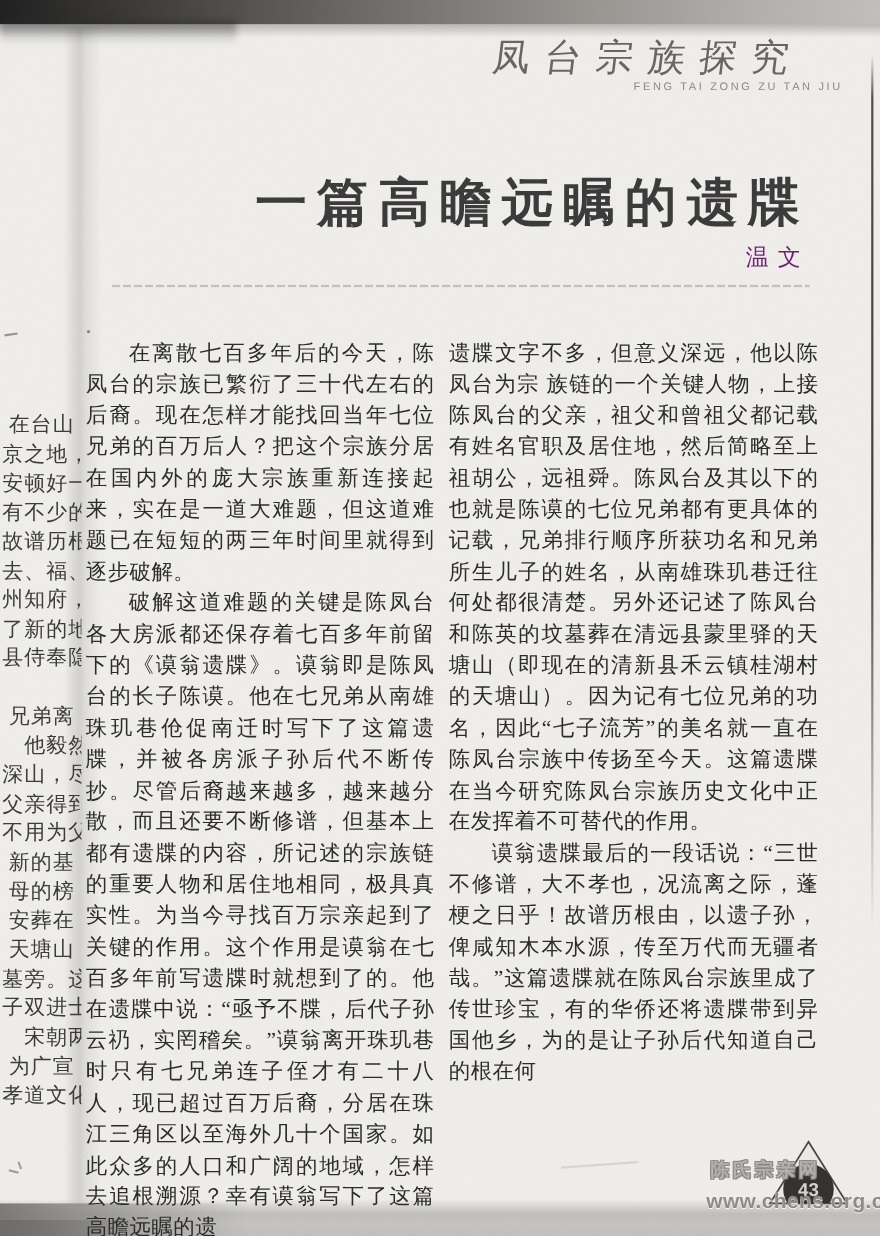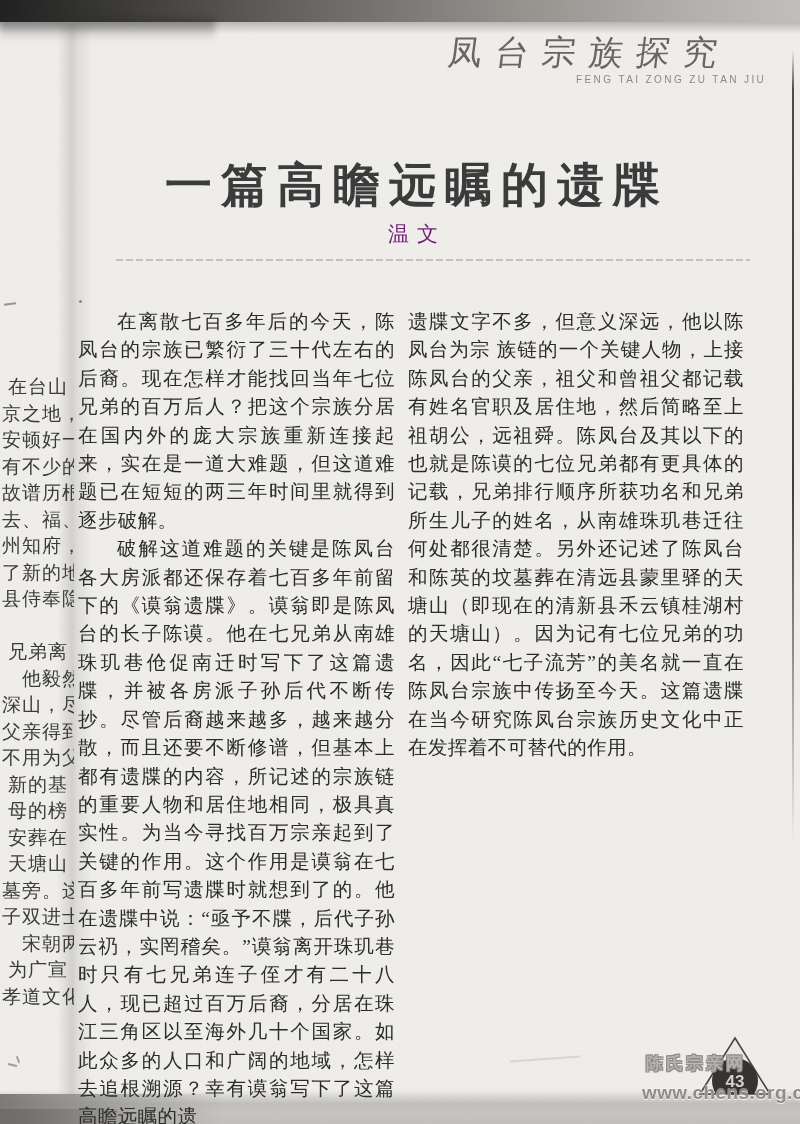--- a/index.html
+++ b/index.html
@@ -32,21 +32,21 @@
 
   
   .calligraphy{position:absolute;left:448px;top:30px;width:310px;z-index:4;
     font-size:34px;letter-spacing:13px;color:#56544f;opacity:.88;
     transform:skewX(-7deg);white-space:nowrap;}
   .romanization{position:absolute;left:576px;top:74px;z-index:4;
     font-family:"Liberation Sans","DejaVu Sans",sans-serif;
     font-size:10px;letter-spacing:2.4px;color:#8b8984;white-space:nowrap;}
 
   
-  .title-block{position:absolute;left:84px;top:154px;width:666px;text-align:center;z-index:4;}
+  .title-block{position:absolute;left:70px;top:154px;width:666px;text-align:right;z-index:4;}
   .doc-title{margin:0;font-size:47px;line-height:62px;font-weight:bold;
     letter-spacing:9px;color:#3a3a3a;white-space:nowrap;}
   .doc-author{margin:6px 0 0 0;font-size:21px;line-height:24px;letter-spacing:8px;color:#701a75;}
   .divider{margin:13px 0 0 32px;height:2px;opacity:.45;
     background:repeating-linear-gradient(to right,#8d8b87 0 7px,rgba(0,0,0,0) 7px 10px);}
 
   
   .columns{position:absolute;left:78px;top:308px;width:666px;display:flex;gap:13px;z-index:4;}
   .col{font-size:19.5px;line-height:28.4px;text-align:justify;letter-spacing:.4px;color:#2a2a2a;}
   .col-left{width:317px;}
@@ -90,20 +90,21 @@
     <div class="divider"></div>
   </div>
 
   <div class="columns">
     <div class="col col-left">
         <p>在离散七百多年后的今天，陈凤台的宗族已繁衍了三十代左右的后裔。现在怎样才能找回当年七位兄弟的百万后人？把这个宗族分居在国内外的庞大宗族重新连接起来，实在是一道大难题，但这道难题已在短短的两三年时间里就得到逐步破解。</p>
         <p>破解这道难题的关键是陈凤台各大房派都还保存着七百多年前留下的《谟翁遗牒》。谟翁即是陈凤台的长子陈谟。他在七兄弟从南雄珠玑巷伧促南迁时写下了这篇遗牒，并被各房派子孙后代不断传抄。尽管后裔越来越多，越来越分散，而且还要不断修谱，但基本上都有遗牒的内容，所记述的宗族链的重要人物和居住地相同，极具真实性。为当今寻找百万宗亲起到了关键的作用。这个作用是谟翁在七百多年前写遗牒时就想到了的。他在遗牒中说：“亟予不牒，后代子孙云礽，实罔稽矣。”谟翁离开珠玑巷时只有七兄弟连子侄才有二十八人，现已超过百万后裔，分居在珠江三角区以至海外几十个国家。如此众多的人口和广阔的地域，怎样去追根溯源？幸有谟翁写下了这篇高瞻远瞩的遗</p>
       </div>
     <div class="col col-right">
         <p>遗牒文字不多，但意义深远，他以陈凤台为宗 族链的一个关键人物，上接陈凤台的父亲，祖父和曾祖父都记载有姓名官职及居住地，然后简略至上祖胡公，远祖舜。陈凤台及其以下的也就是陈谟的七位兄弟都有更具体的记载，兄弟排行顺序所获功名和兄弟所生儿子的姓名，从南雄珠玑巷迁往何处都很清楚。另外还记述了陈凤台和陈英的坟墓葬在清远县蒙里驿的天塘山（即现在的清新县禾云镇桂湖村的天塘山）。因为记有七位兄弟的功名，因此“七子流芳”的美名就一直在陈凤台宗族中传扬至今天。这篇遗牒在当今研究陈凤台宗族历史文化中正在发挥着不可替代的作用。</p>
+        <p>谟翁遗牒最后的一段话说：“三世不修谱，大不孝也，况流离之际，蓬梗之日乎！故谱历根由，以遗子孙，俾咸知木本水源，传至万代而无疆者哉。”这篇遗牒就在陈凤台宗族里成了传世珍宝，有的华侨还将遗牒带到异国他乡，为的是让子孙后代知道自己的根在何</p>
       </div>
   </div>
 
   <div class="margin-frag">
       <p>在台山</p>
       <p>京之地，</p>
       <p>安顿好一</p>
       <p>有不少的</p>
       <p>故谱历根由</p>
       <p>去、福、</p>

